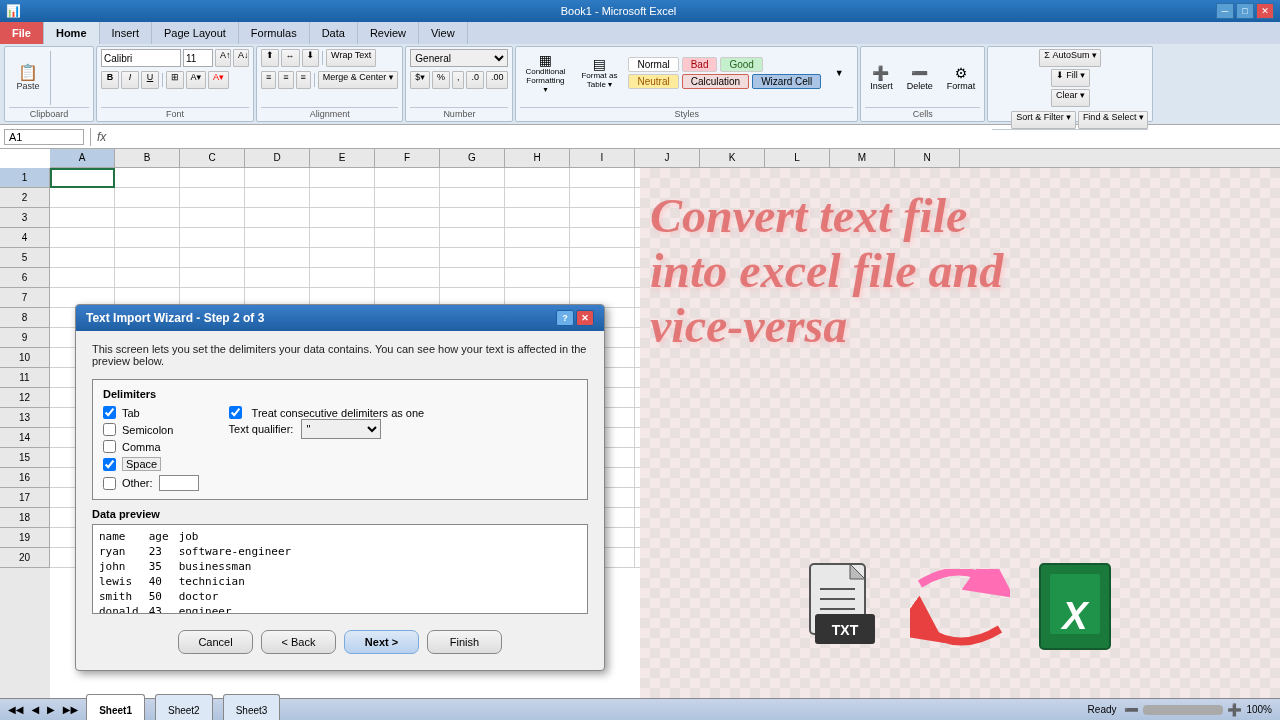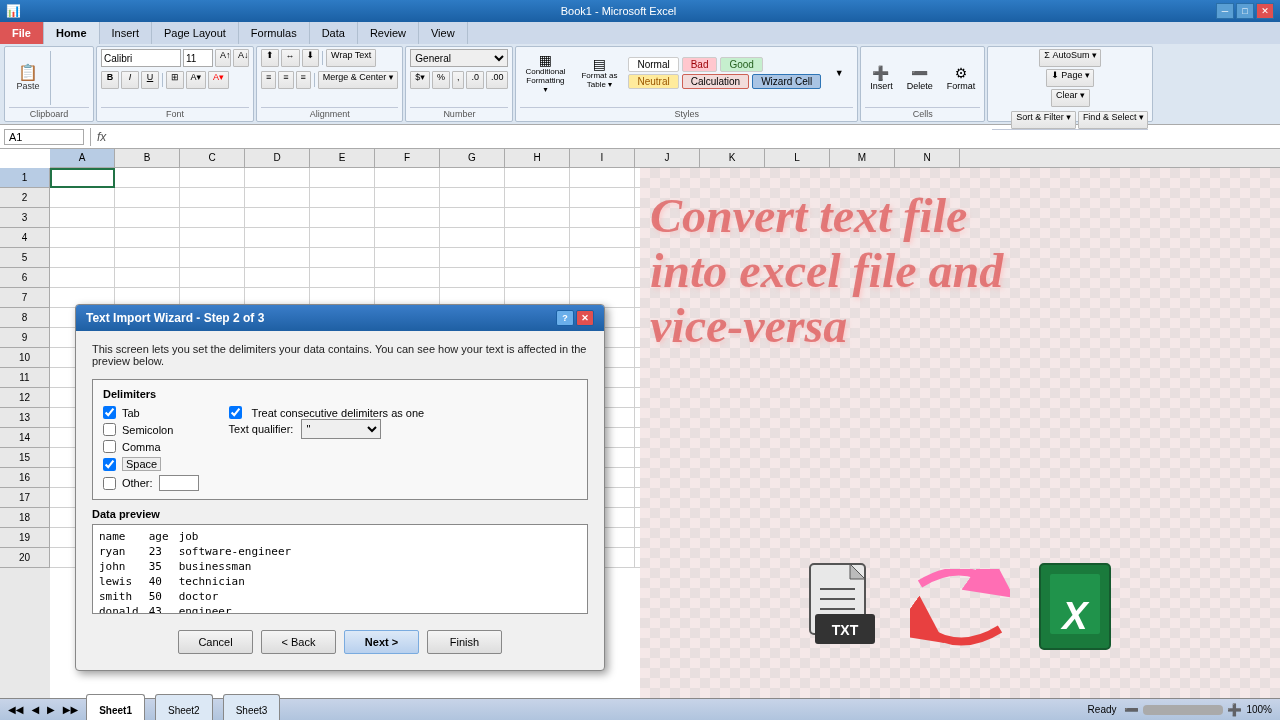--- a/index.html
+++ b/index.html
@@ -102,21 +102,21 @@
     .data-preview-area table { border-collapse: collapse; }
     .data-preview-area td { padding: 1px 8px 1px 2px; vertical-align: top; white-space: nowrap; }
     .dialog-buttons { display: flex; justify-content: center; gap: 8px; padding: 6px 0 4px; }
     .dialog-action-btn {
       width: 75px;
       height: 24px;
       border: 1px solid #888;
       background: linear-gradient(to bottom, #f5f5f5, #ddd);
       font-size: 11px;
       cursor: pointer;
-      border-radius: 2px;
+      border-radius: 7px;
     }
     .dialog-action-btn.primary { background: linear-gradient(to bottom, #dde9f7, #b8d0ee); border-color: #7aabdf; font-weight: bold; }
 
     
     .status-bar {
       position: absolute;
       bottom: 0;
       left: 0;
       right: 0;
       height: 22px;
@@ -281,21 +281,21 @@
           <div style="font-size:14px;">⚙</div>
           <div>Format</div>
         </div>
       </div>
       <div class="ribbon-group-title">Cells</div>
     </div>
 
     <div class="ribbon-group" style="min-width:100px;">
       <div class="ribbon-group-content" style="flex-direction:column; gap:2px;">
         <div class="small-btn">Σ AutoSum ▾</div>
-        <div class="small-btn">⬇ Page ▾</div>
+        <div class="small-btn">⬇ Fill ▾</div>
         <div class="small-btn">Clear ▾</div>
         <div style="display:flex; gap:2px; margin-top:2px;padding-left:19px;">
           <div class="small-btn">Sort &amp; Filter ▾</div>
           <div class="small-btn">Find &amp; Select ▾</div>
         </div>
       </div>
       <div class="ribbon-group-title">Editing</div>
     </div>
 
   </div>

